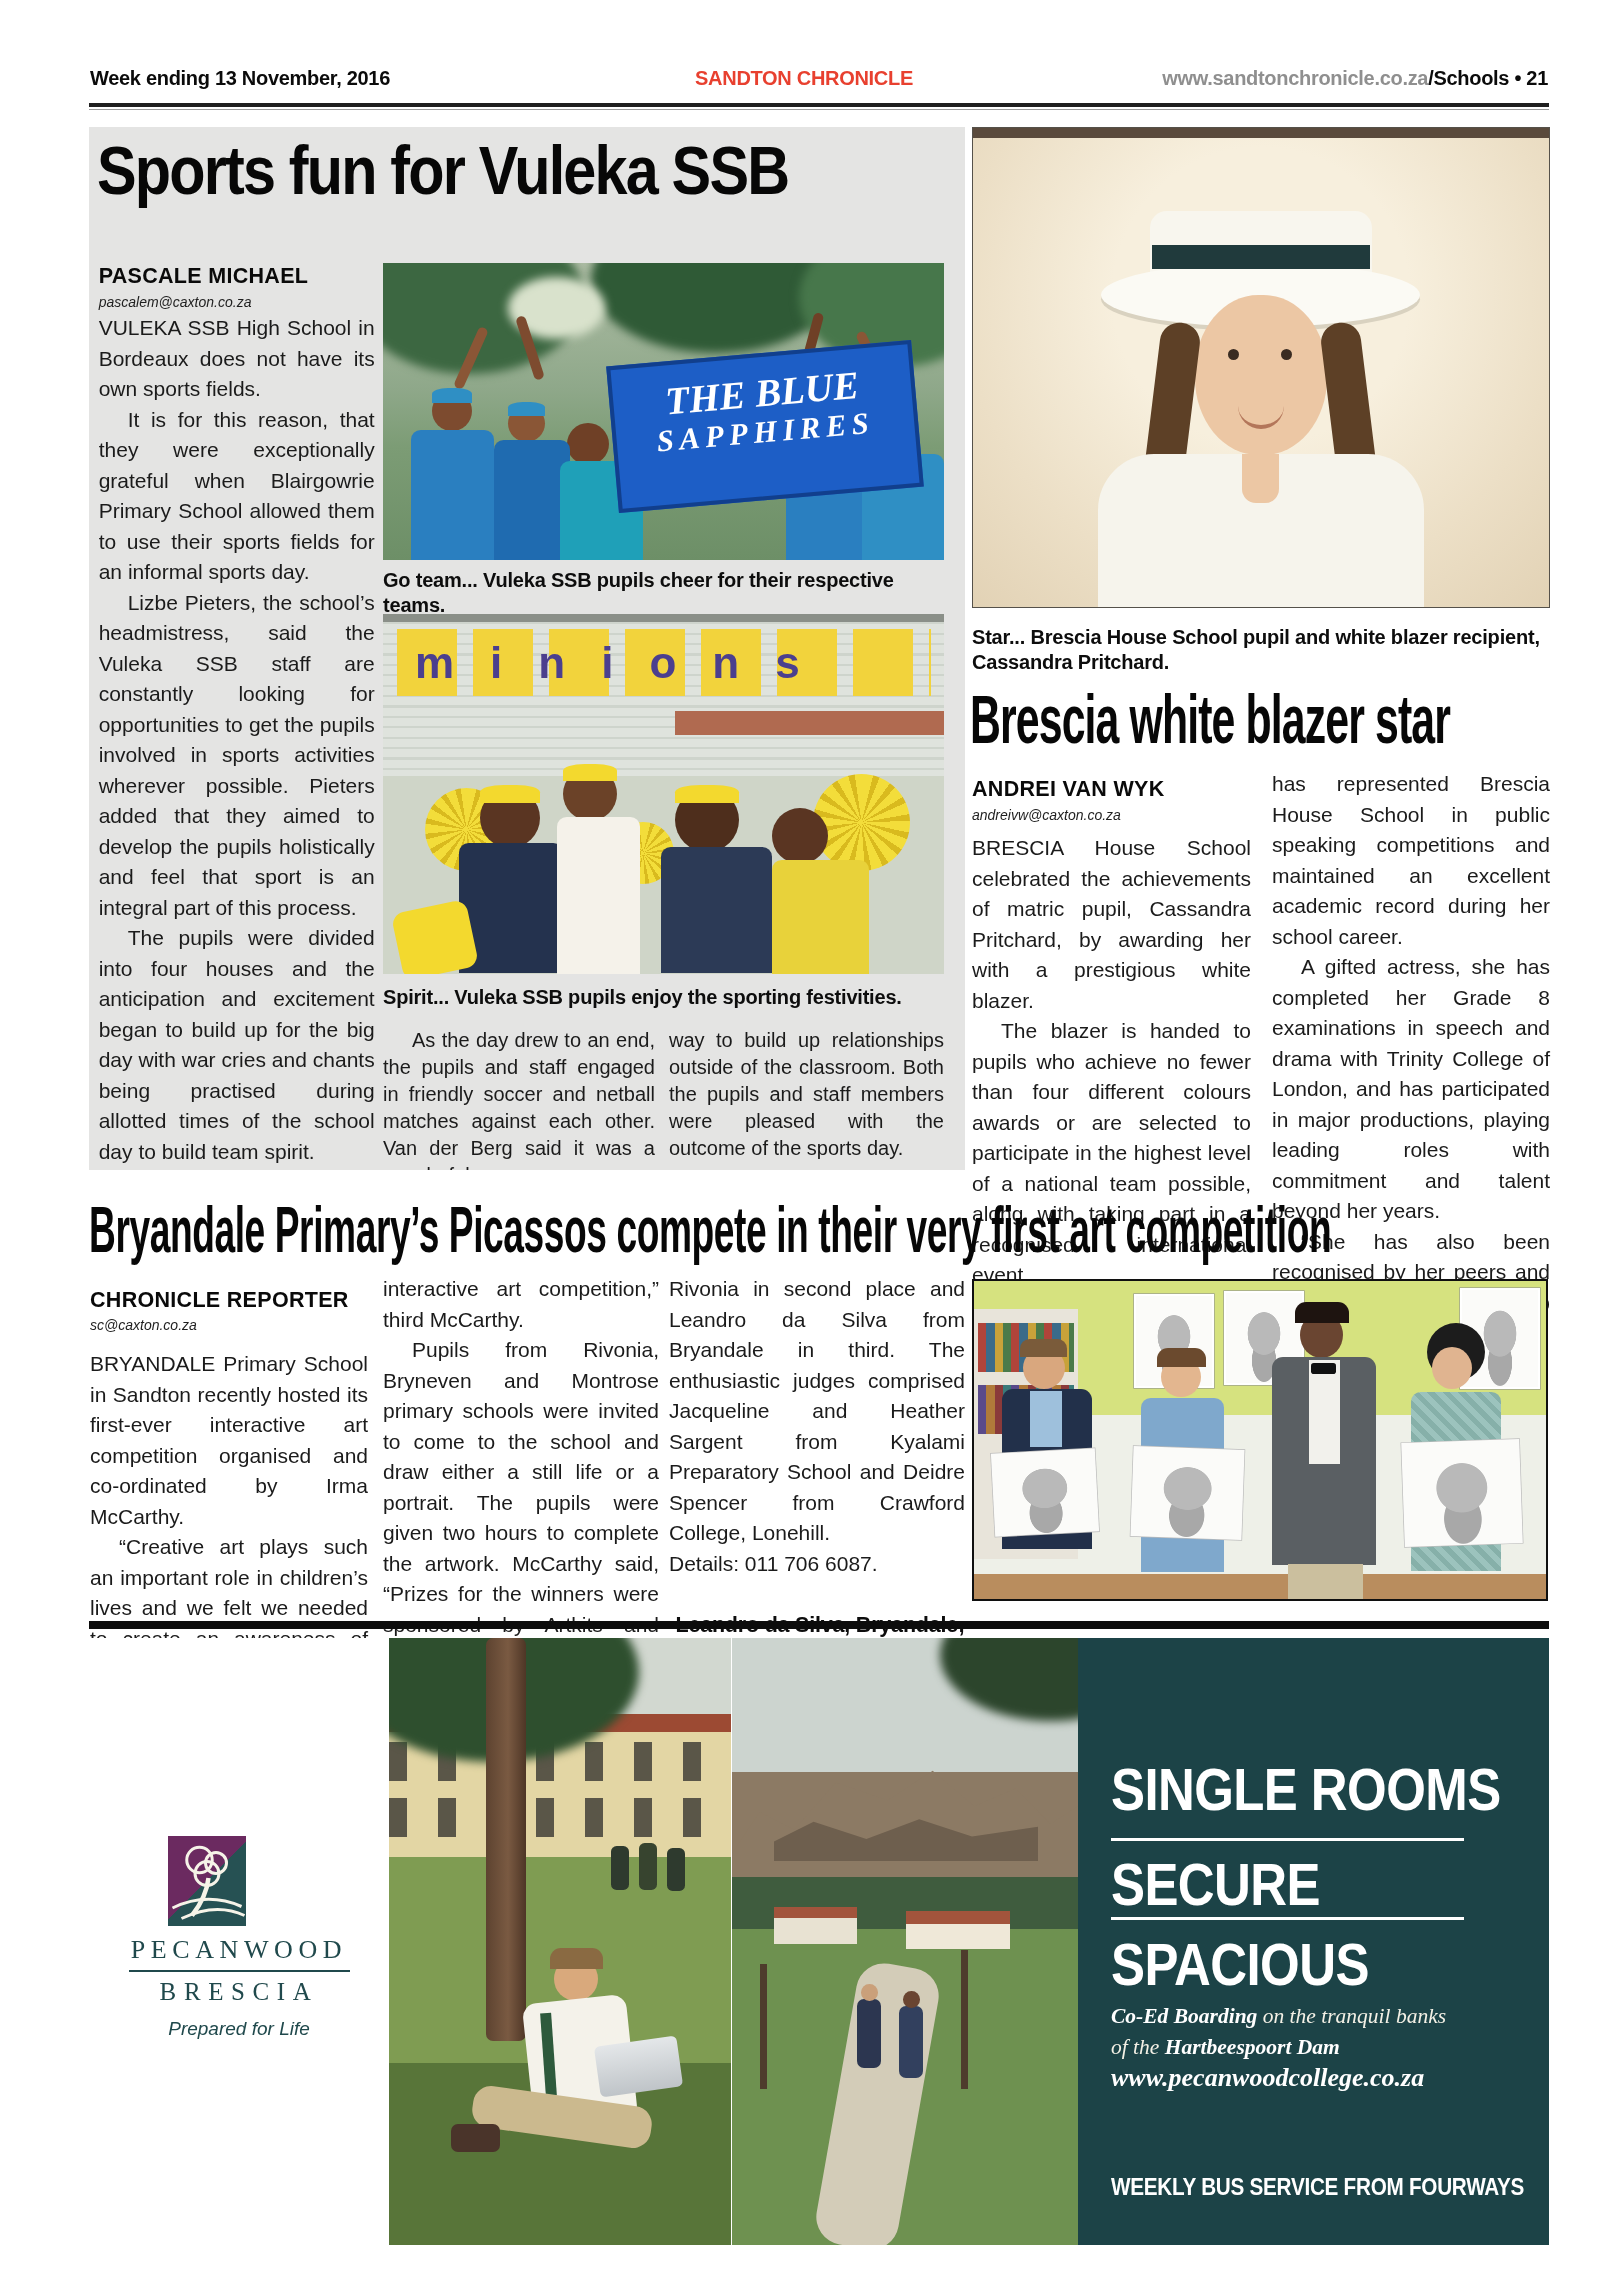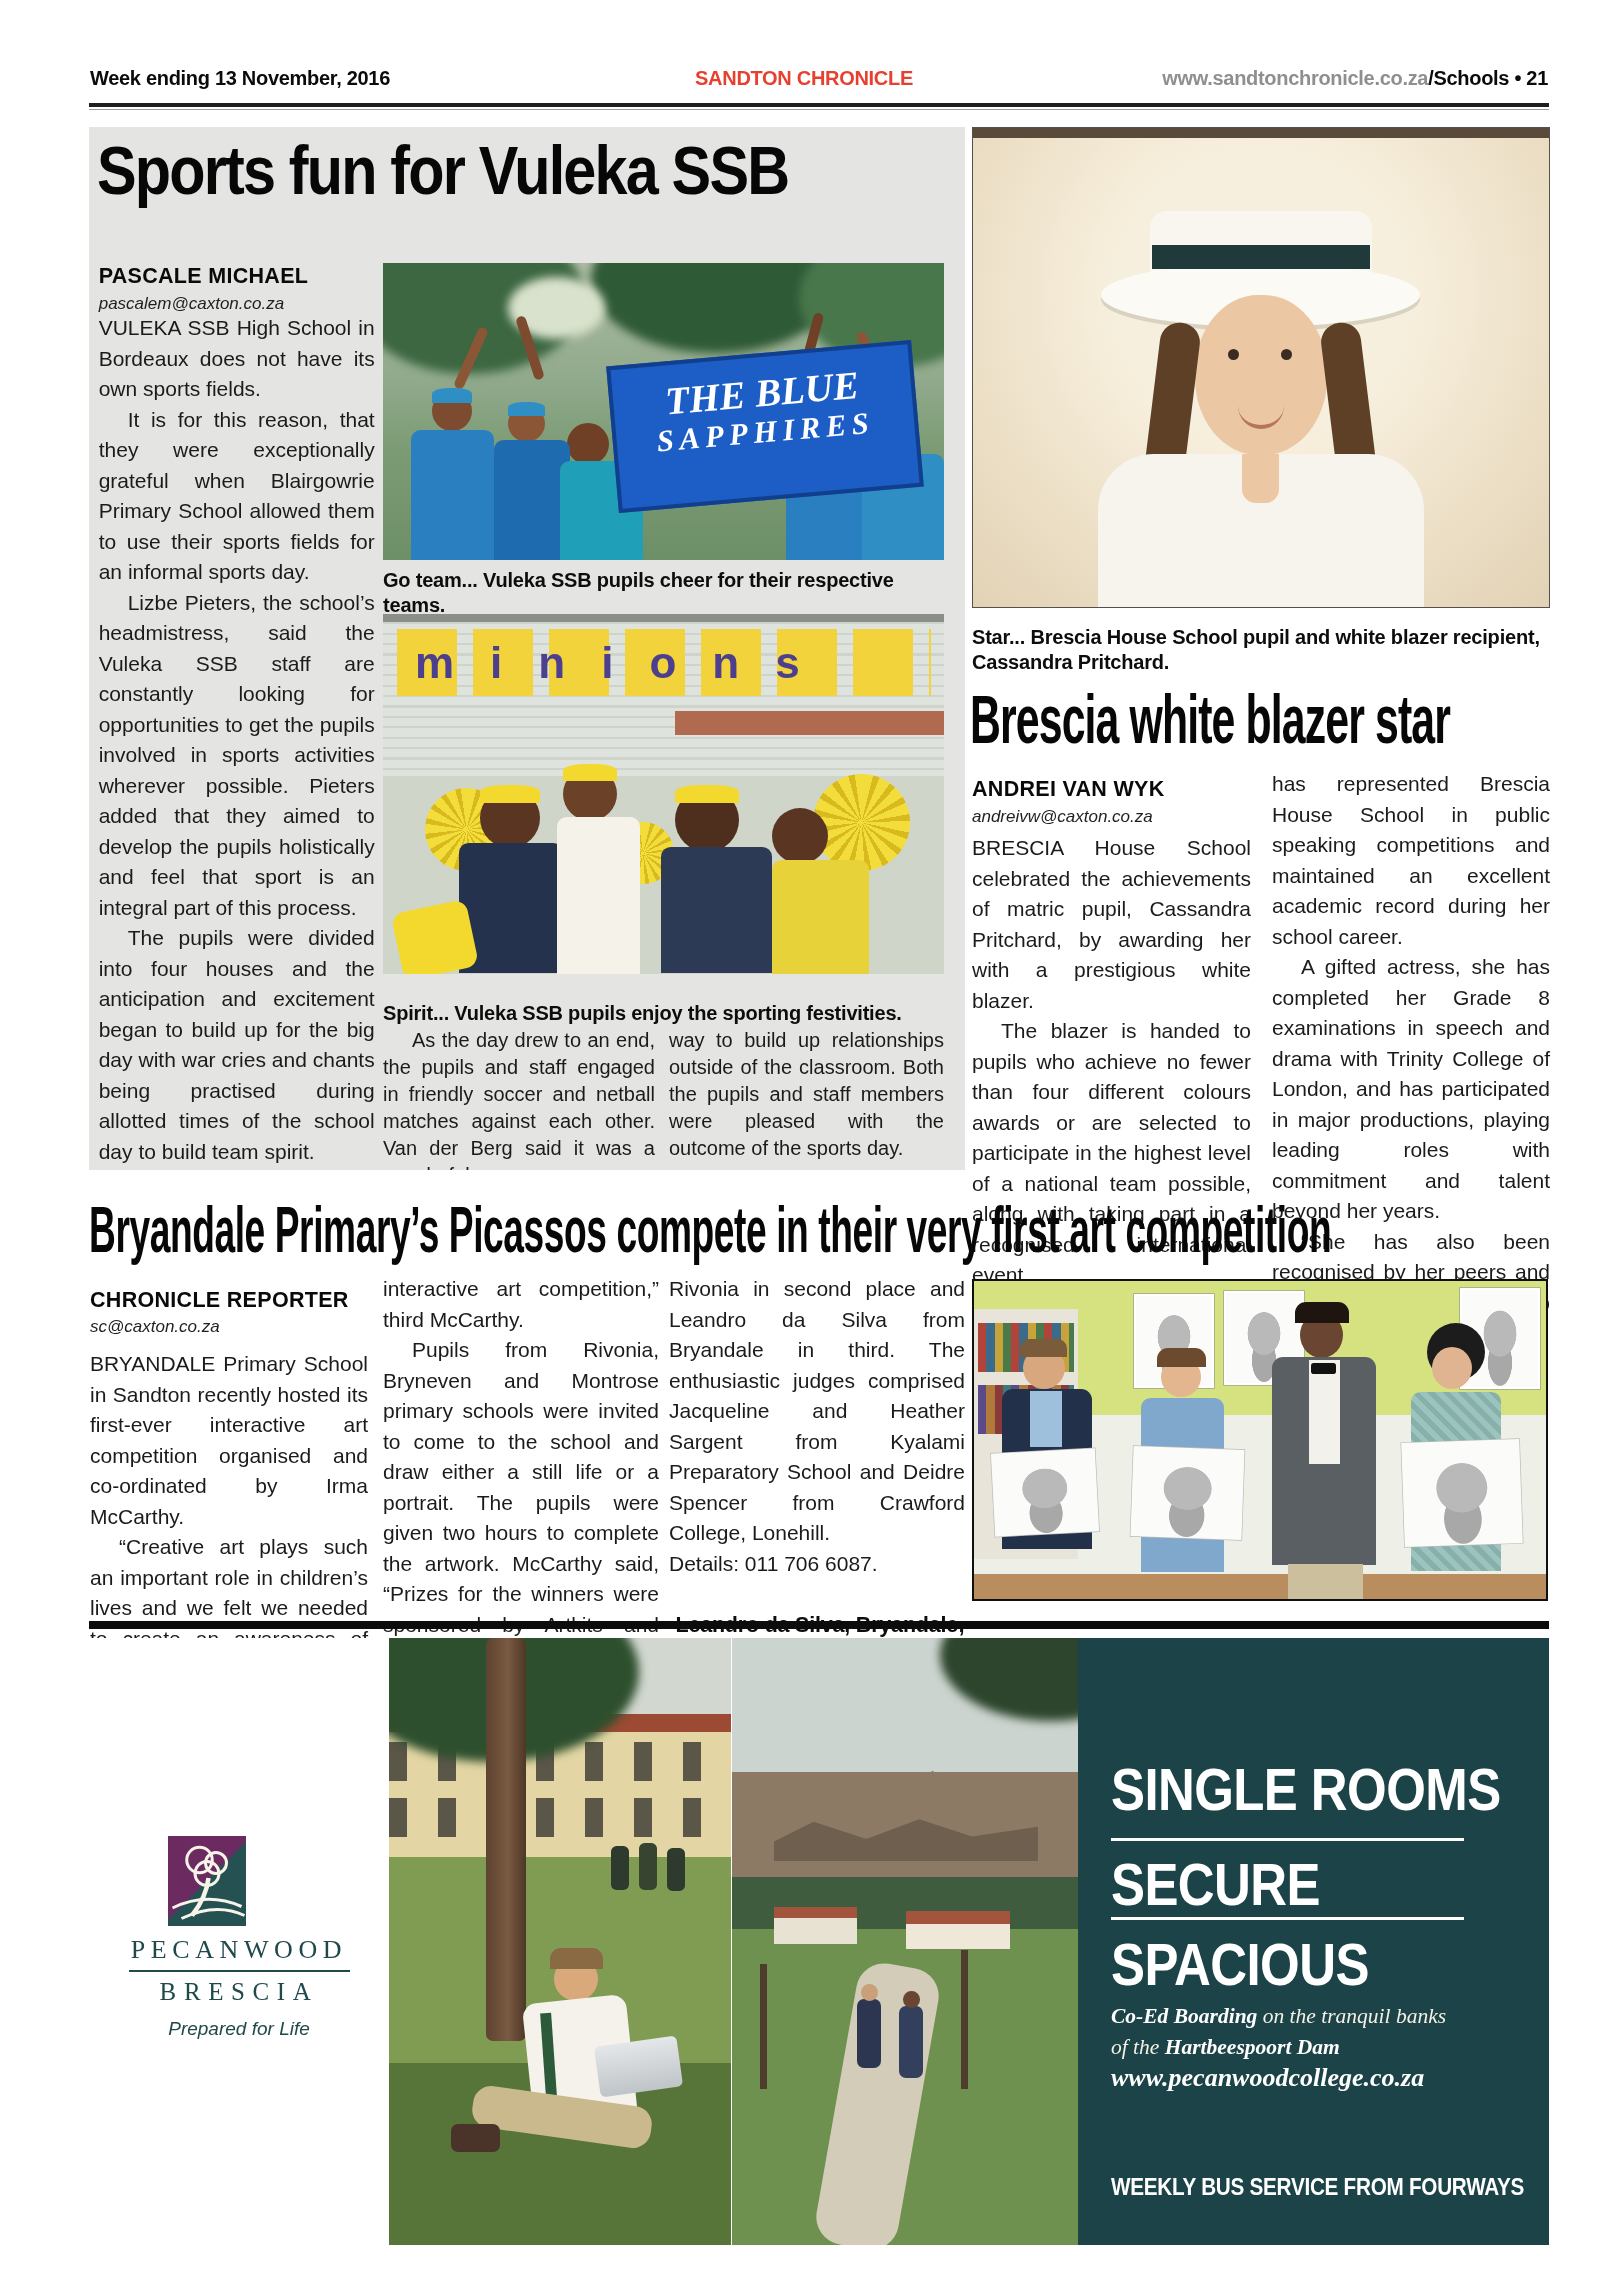--- a/index.html
+++ b/index.html
@@ -5,21 +5,21 @@
   html,body{margin:0;padding:0;background:#ffffff;}
   #page{position:relative;width:1624px;height:2295px;background:#fff;
         font-family:"Liberation Sans",sans-serif;color:#151515;overflow:hidden;}
   .abs{position:absolute;}
   p{margin:0;}
   p.ind{text-indent:29px;}
   .body-col{font-size:21px;line-height:30.5px;text-align:justify;color:#1b1b1b;}
   .body-col-sm{font-size:20px;line-height:27px;text-align:justify;color:#1b1b1b;}
   .cap{font-weight:bold;font-size:20px;line-height:25px;letter-spacing:-0.2px;color:#0d0d0d;}
   .byline-name{font-weight:bold;font-size:21.5px;letter-spacing:0.3px;color:#0a0a0a;}
-  .byline-email{font-style:italic;font-size:17px;color:#1f1f1f;}
+  .byline-email{font-style:italic;font-size:14px;color:#1f1f1f;}
   .hl{font-weight:bold;white-space:nowrap;display:inline-block;transform-origin:0 0;
       letter-spacing:-2.1px;color:#070707;}
   .hdr-txt{font-weight:bold;font-size:20px;letter-spacing:-0.3px;}
   .rule{background:#1f1f1f;}
 
   
   #a1box{left:89px;top:127px;width:876px;height:1043px;background:#e4e4e3;overflow:hidden;}
 
   
   .photo{overflow:hidden;position:absolute;}
@@ -151,21 +151,21 @@
       <div class="band" style="left:180px;top:150px;width:54px;height:16.7px;background:#f3d92e;"></div>
       <div class="head" style="left:292px;top:174px;width:64px;height:64px;background:#4e2e1c;"></div>
       <div class="band" style="left:292px;top:171px;width:64px;height:18px;background:#f3d92e;"></div>
       <div class="head" style="left:389px;top:194px;width:56px;height:56px;background:#5a3522;"></div>
       <div class="shirt" style="left:76px;top:229px;width:104px;height:130px;background:#24324e;"></div>
       <div class="shirt" style="left:174px;top:203px;width:83px;height:157px;background:#f5f2ea;"></div>
       <div class="shirt" style="left:278px;top:233px;width:111px;height:126px;background:#2c3a56;"></div>
       <div class="shirt" style="left:389px;top:246px;width:97px;height:114px;background:#e8d23a;"></div>
       <div class="abs" style="left:14px;top:292px;width:76px;height:68px;background:#f3d92e;border-radius:12.5px;transform:rotate(-12deg);"></div>
     </div>
-    <div class="abs cap" style="left:294px;top:858px;width:561px;margin-top:16px;">Spirit... Vuleka SSB pupils enjoy the sporting festivities.</div>
+    <div class="abs cap" style="left:294px;top:858px;width:561px;">Spirit... Vuleka SSB pupils enjoy the sporting festivities.</div>
 
     <div class="abs body-col-sm" style="left:294px;top:900px;width:272px;">
       <p class="ind">As the day drew to an end, the pupils and staff engaged in friendly soccer and netball matches against each other. Van der Berg said it was a wonderful</p>
     </div>
     <div class="abs body-col-sm" style="left:580px;top:900px;width:275px;">
       <p>way to build up relationships outside of the classroom. Both the pupils and staff members were pleased with the outcome of the sports day.</p>
     </div>
   </div>
 
   <div class="photo ph3" style="left:972px;top:127px;width:576px;height:479px;border:0.7px solid #55514a;">

